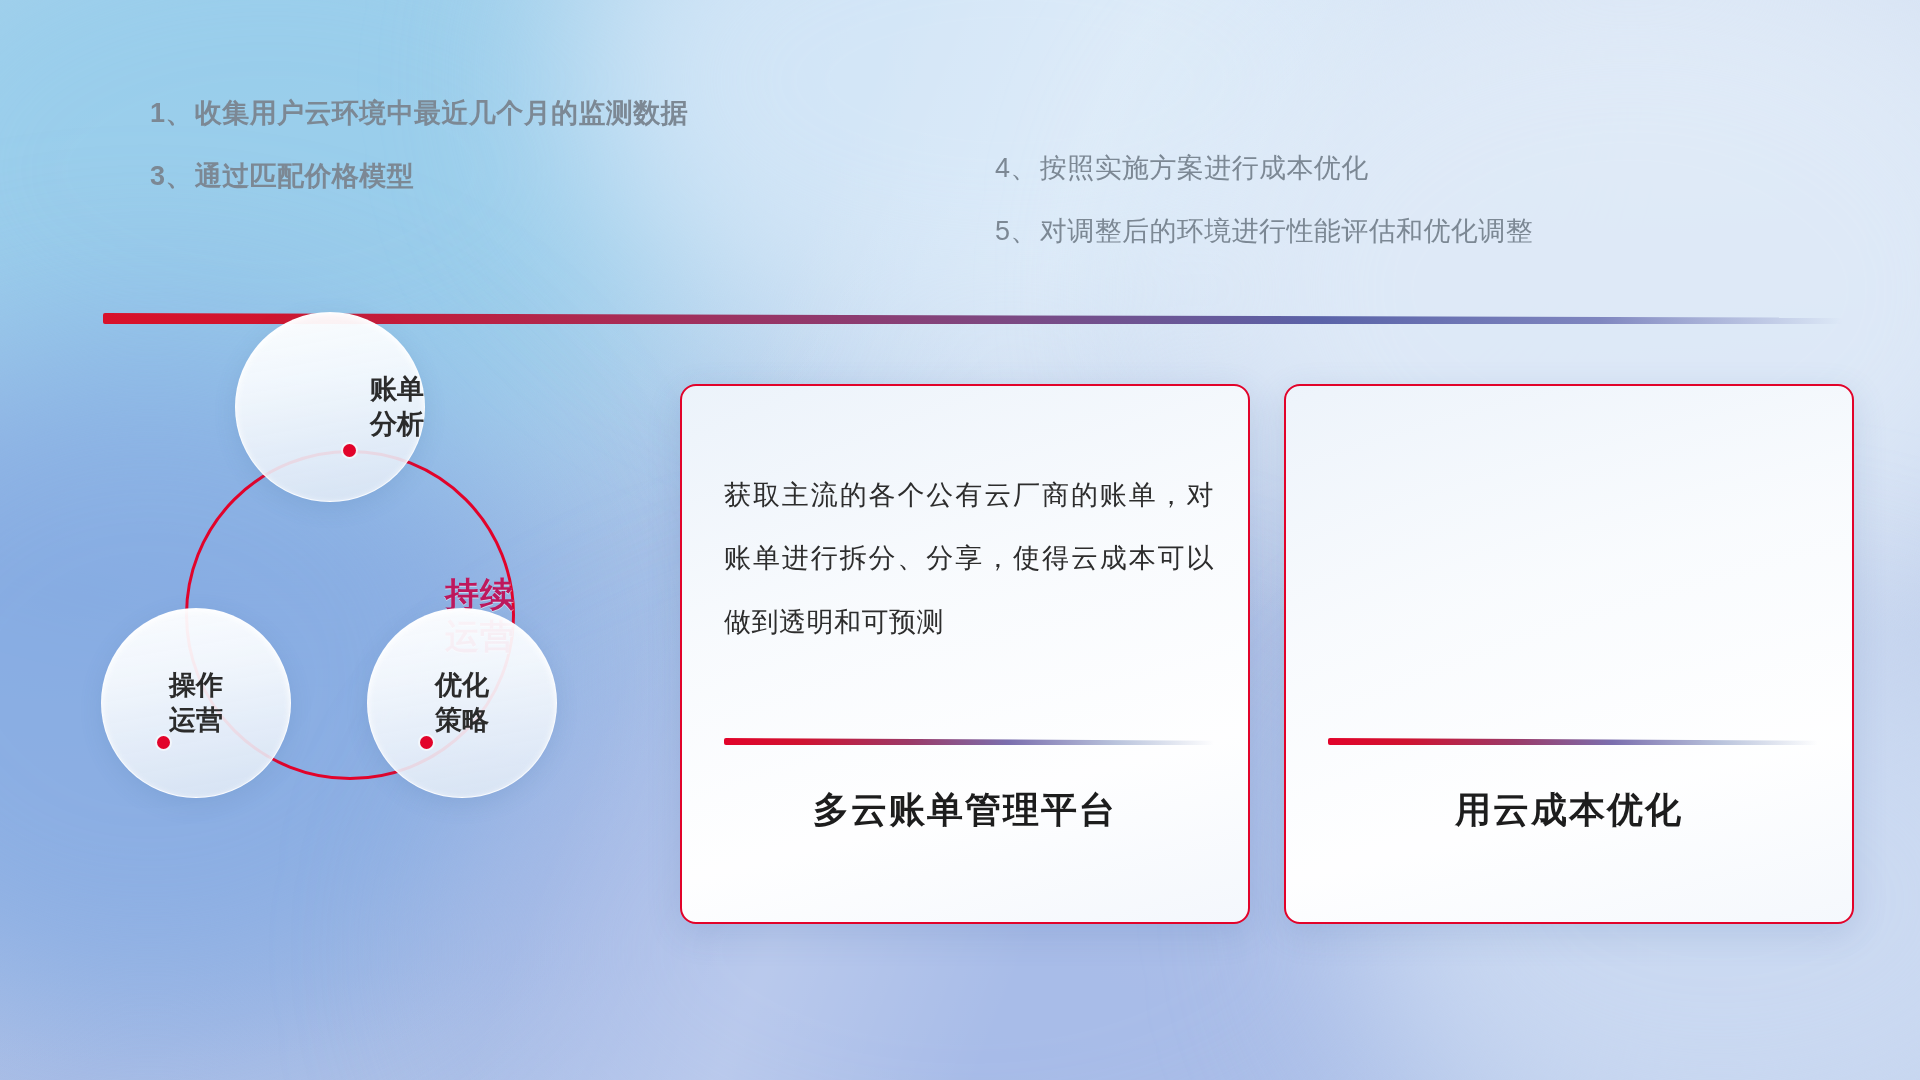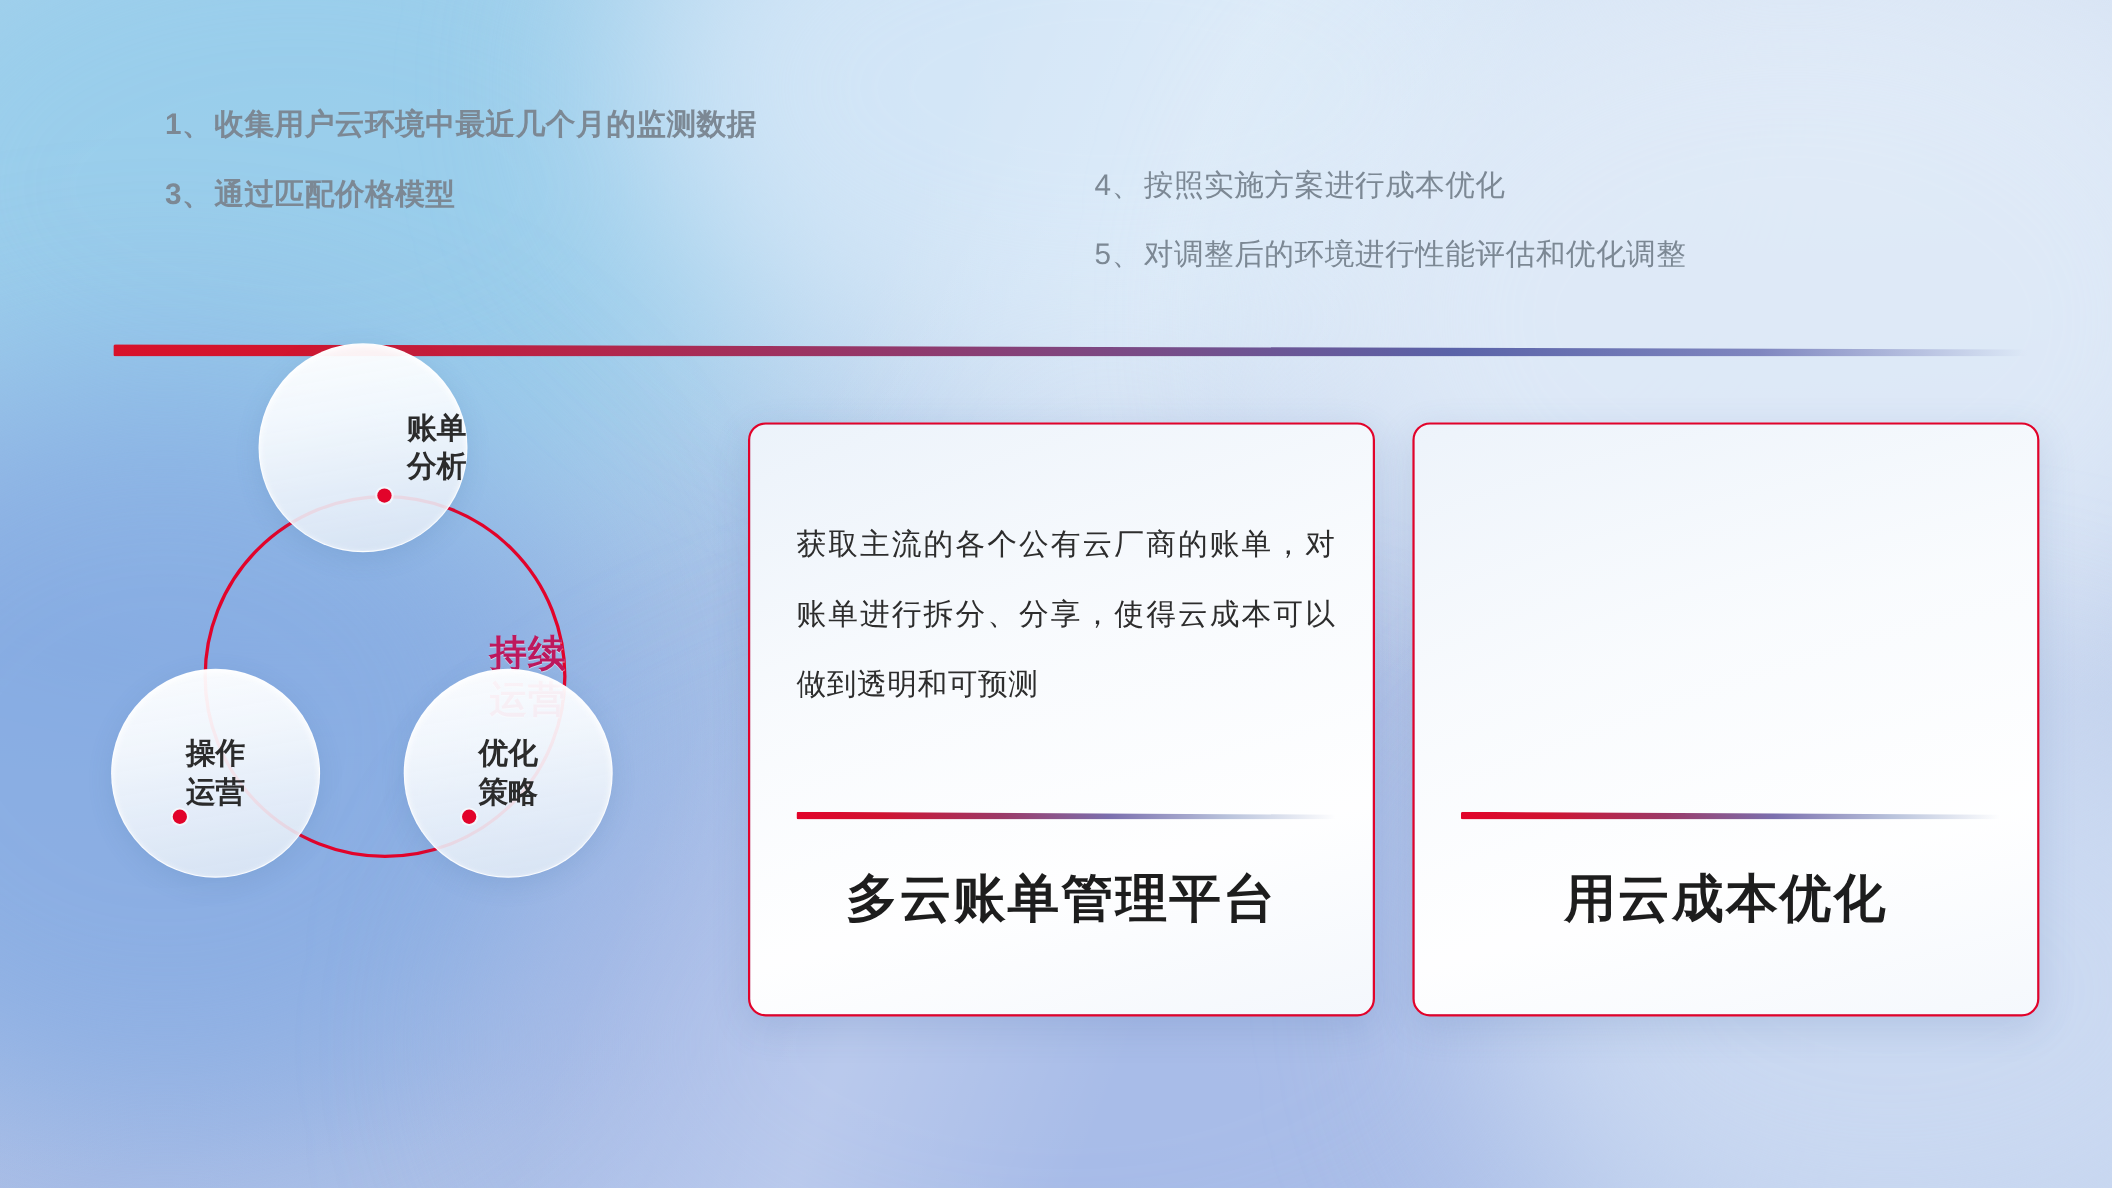--- a/index.html
+++ b/index.html
@@ -133,21 +133,21 @@
   }
   .card-rule{
     position:absolute; left:42px; top:352px; width:490px; height:7px;
     background:linear-gradient(90deg,#e2032a 0%, #d01331 16%, #9b3a68 38%, #7b6fae 58%, #b9c3dc 80%, rgba(220,228,240,0) 100%);
     clip-path:polygon(0 0, 100% 38%, 100% 100%, 0 100%);
     border-radius:2px;
   }
   .card-title{
     position:absolute; left:0; right:0; top:400px;
     text-align:center;
-    font-size:47px;
+    font-size:36px;
     font-weight:bold;
     color:#1d1d1d;
     letter-spacing:2px;
   }
 </style>
 </head>
 <body>
 
 <div id="bg">
   <div class="bg-base"></div>

